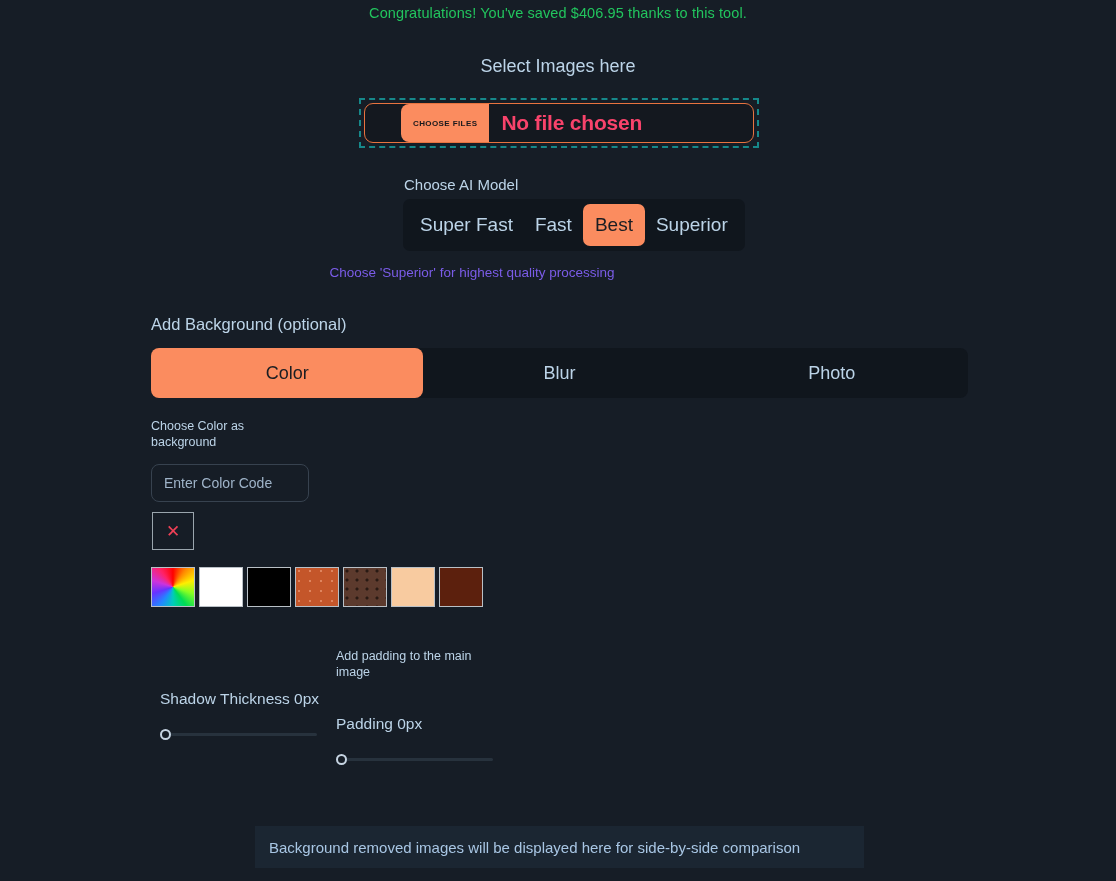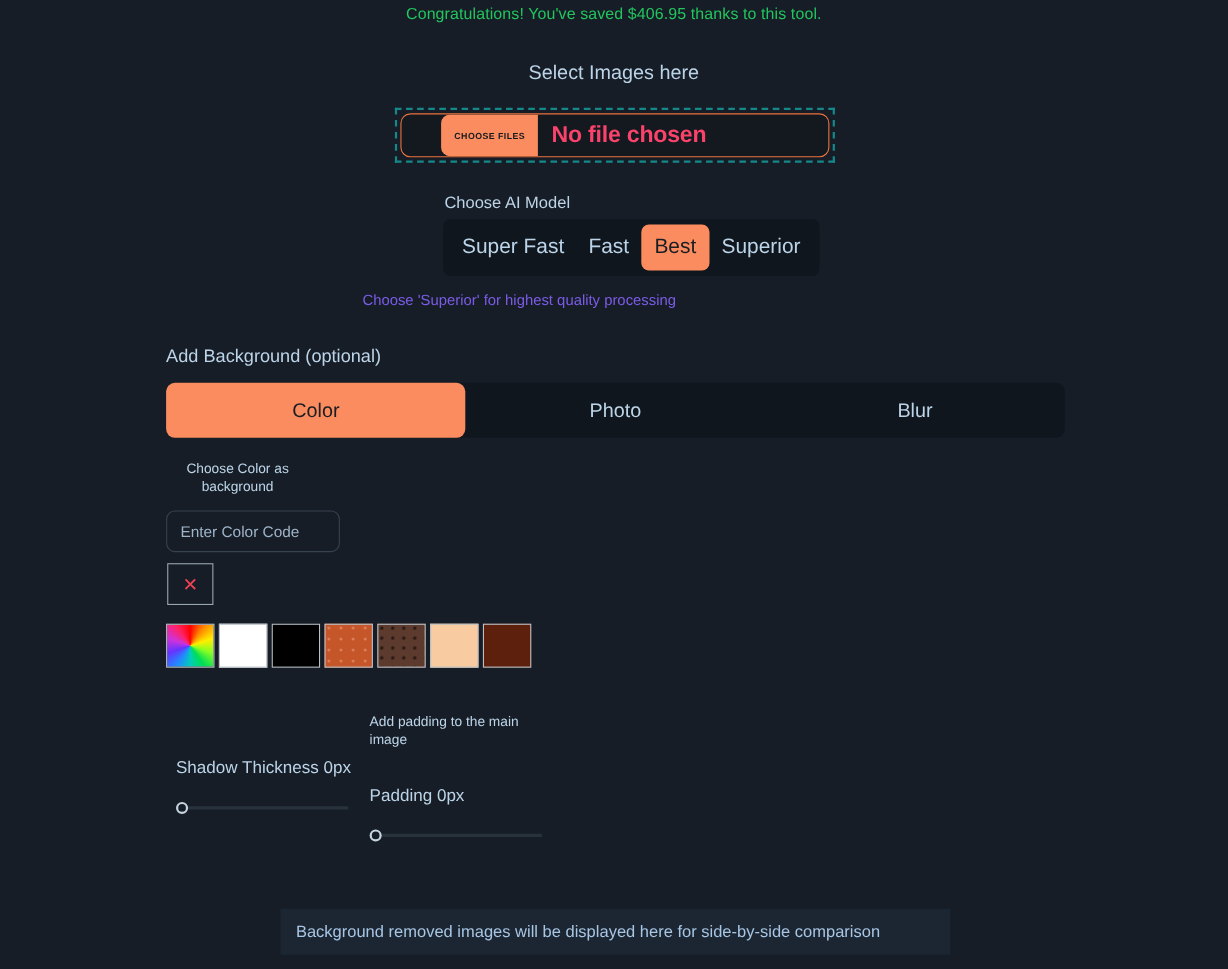--- a/index.html
+++ b/index.html
@@ -161,21 +161,20 @@
 
   
   .color-caption {
     position: absolute;
     left: 151px;
     top: 419px;
     width: 130px;
     color: #bcd4e8;
     font-size: 12.5px;
     line-height: 1.25;
-    text-align: center;
   }
   .color-input {
     position: absolute;
     left: 151px;
     top: 464px;
     width: 158px;
     height: 38px;
     background: transparent;
     border: 1px solid #37424f;
     border-radius: 8px;
@@ -320,22 +319,22 @@
   <button class="model-btn">Super Fast</button>
   <button class="model-btn">Fast</button>
   <button class="model-btn active">Best</button>
   <button class="model-btn">Superior</button>
 </div>
 <div class="model-hint">Choose 'Superior' for highest quality processing</div>
 
 <div class="bg-label">Add Background (optional)</div>
 <div class="bg-tabs">
   <button class="bg-tab active">Color</button>
+  <button class="bg-tab">Blur</button>
   <button class="bg-tab">Photo</button>
-  <button class="bg-tab">Blur</button>
 </div>
 
 <div class="color-caption">Choose Color as background</div>
 <input class="color-input" type="text" placeholder="Enter Color Code" style="">
 <button class="clear-btn">✕</button>
 
 <div class="swatches">
   <button class="swatch sw-rainbow"></button>
   <button class="swatch" style="background:#ffffff"></button>
   <button class="swatch" style="background:#000000"></button>

